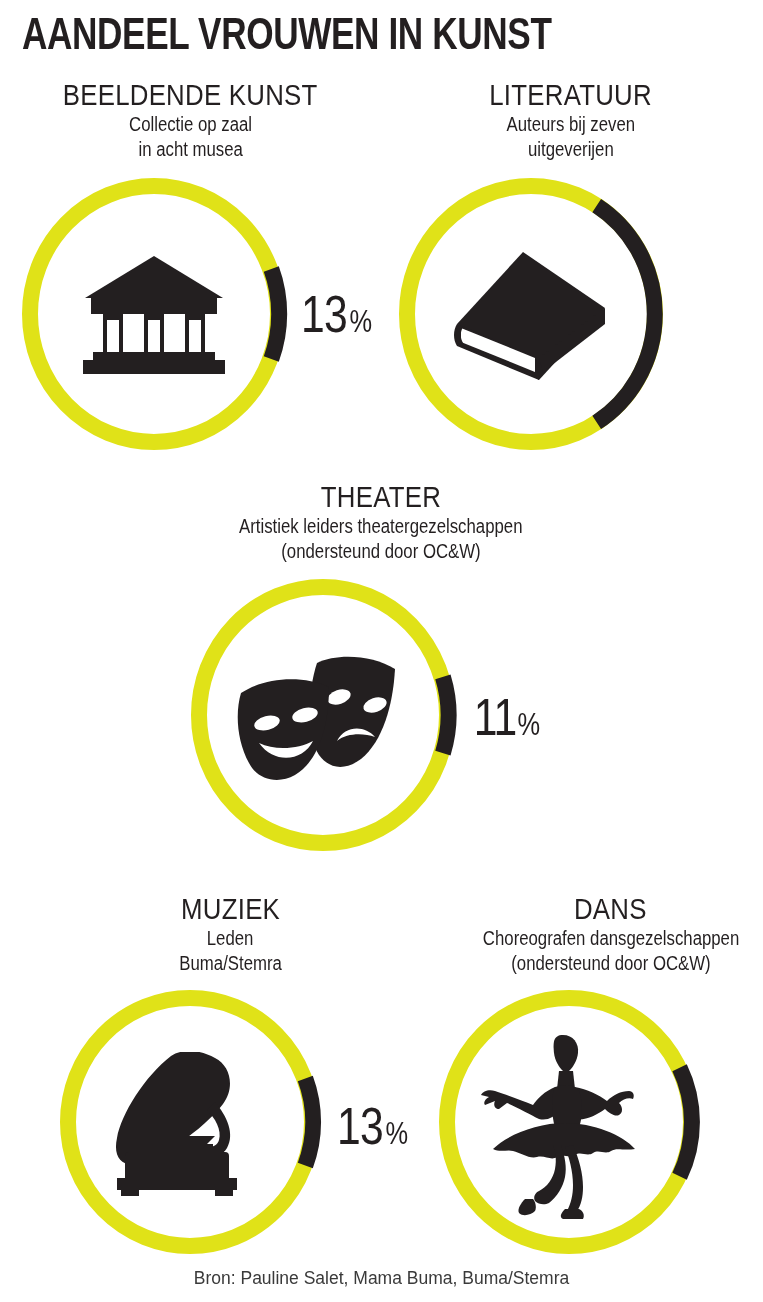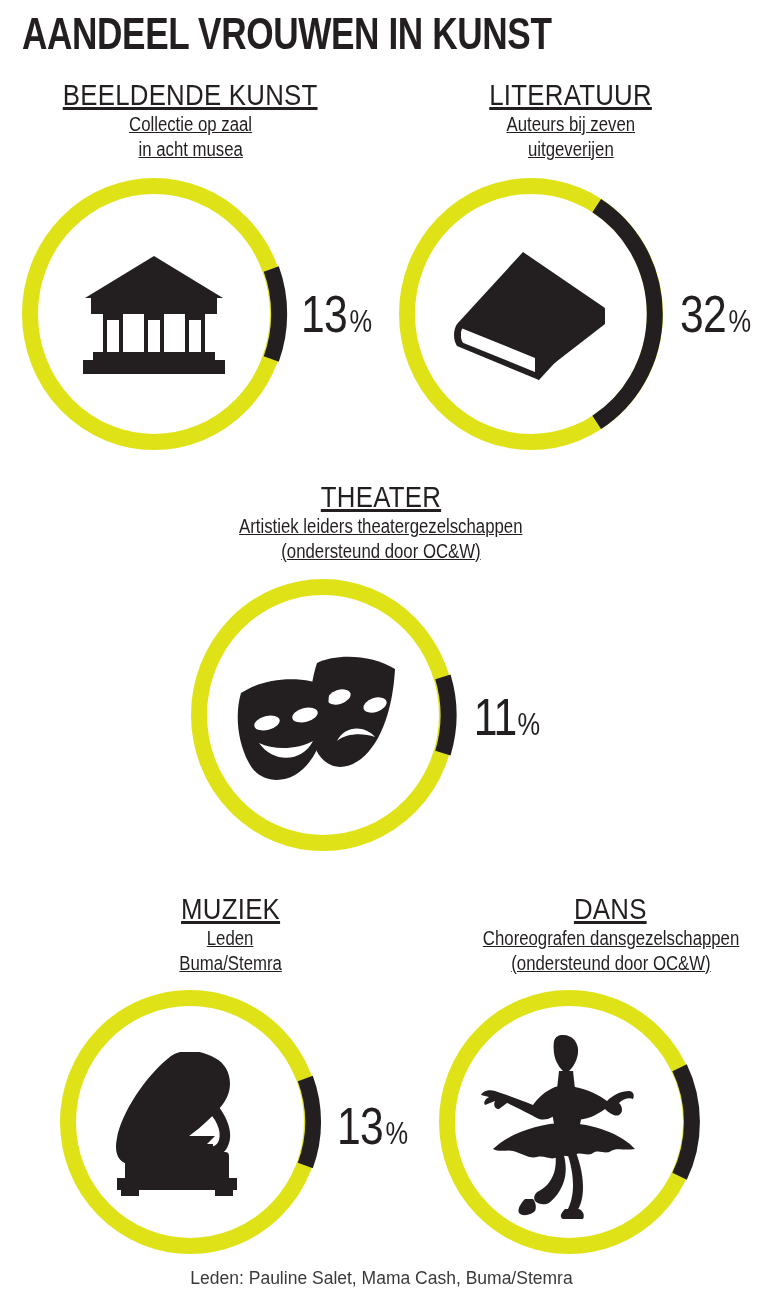--- a/index.html
+++ b/index.html
@@ -31,21 +31,20 @@
     white-space: nowrap;
     color: #231f20;
   }
 
   
   .row {
     position: absolute;
     left: 0;
     width: 761px;
     display: flex;
-    text-decoration: underline;
   }
   .row-1 { top: 78px; }
   .row-2 { top: 480px; justify-content: center; }
   .row-3 { top: 892px; padding-left: 40px; }
 
   .cell {
     width: 381px;
     display: flex;
     flex-direction: column;
     align-items: center;
@@ -181,23 +180,20 @@
       </svg>
       <span class="donut-icon" style="left:140px; top:140px;">
         <svg width="160" height="136" viewBox="0 0 160 136">
           <path d="M6 78 L72 6 L154 62 L88 134 Z" fill="#231f20"></path>
           <path d="M6 78 L6 100 L88 134 L88 112 Z" fill="#231f20"></path>
           <path d="M10 82 L10 96 L84 126 L84 112 Z" fill="#ffffff"></path>
           <path d="M140 72 L154 62 L154 78 L92 126 L88 112 Z" fill="#231f20"></path>
           <path d="M6 78 C2 84 2 94 6 100 L12 97 C9 92 9 86 12 81 Z" fill="#231f20"></path>
         </svg>
       </span>
-      <span class="pct pct-abs" style="left:284px; top:102px;">
-        <span class="num">32</span><span class="sym">%</span>
-      </span>
     </div>
   </div>
 </div>
 
 <div class="row row-2">
   <div class="cell cell-wide">
     <div class="sec-title">THEATER</div>
     <div class="sec-sub">Artistiek leiders theatergezelschappen</div>
     <div class="sec-sub">(ondersteund door OC&amp;W)</div>
 
@@ -277,13 +273,13 @@
           <path d="M84 112 C88 124 90 134 88 144 C86 154 80 164 72 170 C68 172 62 172 58 168 C56 164 58 160 62 158 C70 154 76 146 78 136 C80 126 78 118 76 112 Z" fill="#231f20"></path>
           <path d="M48 166 C44 170 40 176 42 180 C46 184 54 182 58 178 C60 174 58 168 56 166 Z" fill="#231f20"></path>
           <path d="M96 112 C102 126 106 140 106 154 C106 164 104 172 100 178 L90 178 C94 170 96 162 96 152 C96 138 92 124 88 114 Z" fill="#231f20"></path>
           <path d="M88 176 C84 180 82 184 86 186 L106 186 C108 182 106 178 102 176 Z" fill="#231f20"></path>
         </svg>
       </span>
     </div>
   </div>
 </div>
 
-<div class="source">Leden: Pauline Salet, Mama Cash, Buma/Stemra</div>
+<div class="source">Bron: Pauline Salet, Mama Buma, Buma/Stemra</div>
 
 </body></html>

